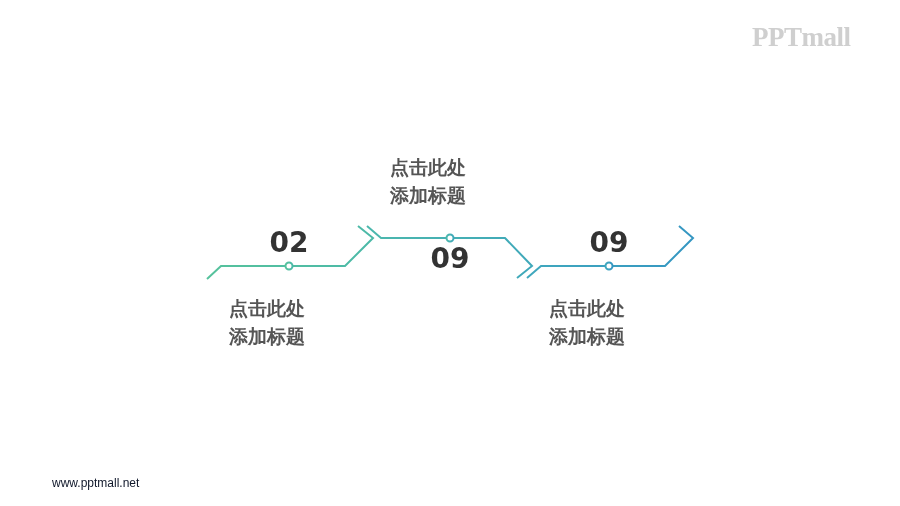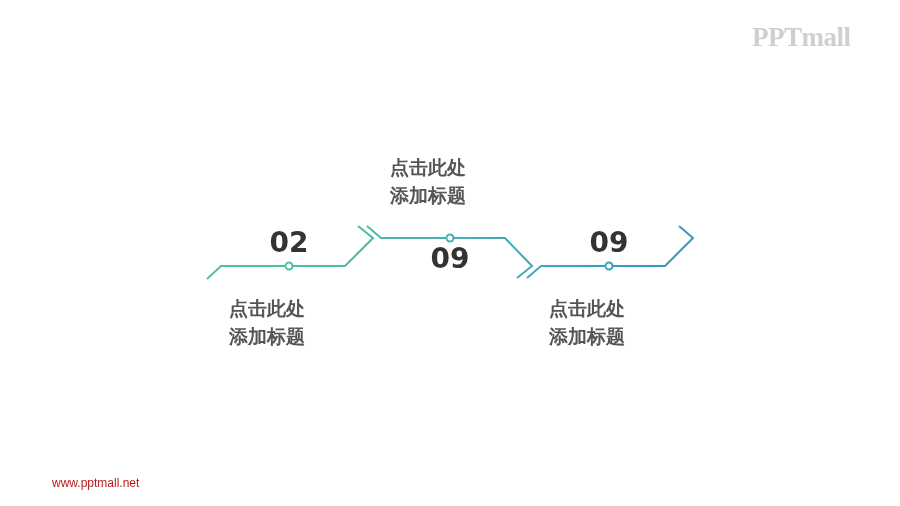--- a/index.html
+++ b/index.html
@@ -1,20 +1,20 @@
 <!DOCTYPE html>
 <html><head>
   <meta charset="utf-8">
   <style>
     html, body { margin:0; padding:0; }
     body { width:900px; height:506px; background:#ffffff; position:relative; overflow:hidden;
       font-family: "DejaVu Sans", "Liberation Sans", sans-serif; }
     .logo { position:absolute; left:752px; top:22px; font-family:Liberation Serif, serif;
       font-size:27px; color:#cfcfcf; font-weight:bold; letter-spacing:-0.5px; }
-    .footer { position:absolute; left:52px; top:476px; font-size:12px; color:#b91c1c;
+    .footer { position:absolute; left:52px; top:476px; font-size:12px; color:#0f172a;
       font-family:"Liberation Sans", sans-serif; }
     svg.lines { position:absolute; left:0; top:0; }
     .num { position:absolute; font-size:28px; font-weight:bold; color:#333333; width:80px; text-align:center;
       font-family:"DejaVu Sans", sans-serif; }
     .title { position:absolute; font-size:19px; font-weight:bold; color:#555555; width:120px; text-align:left;
       line-height:28px; font-family:"DejaVu Sans", sans-serif; }
   </style>
 </head>
 <body>
 

